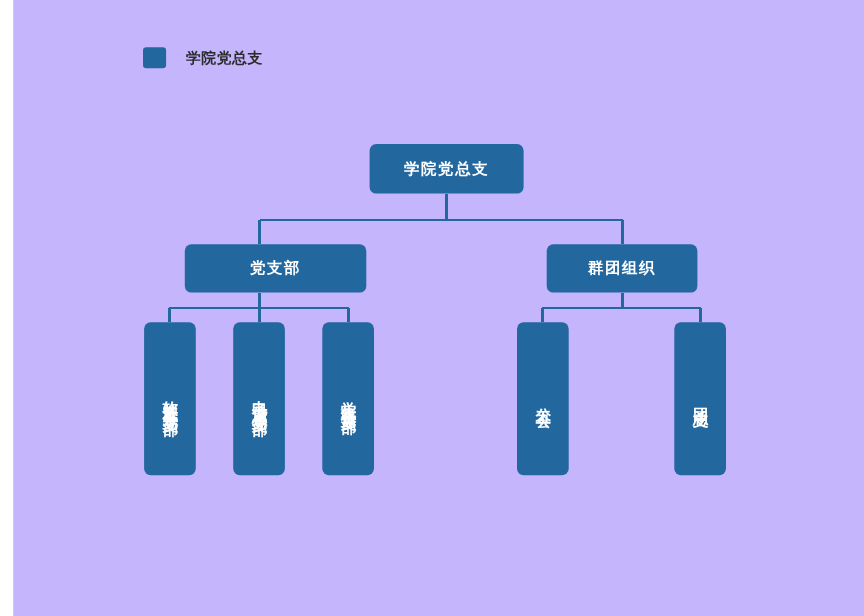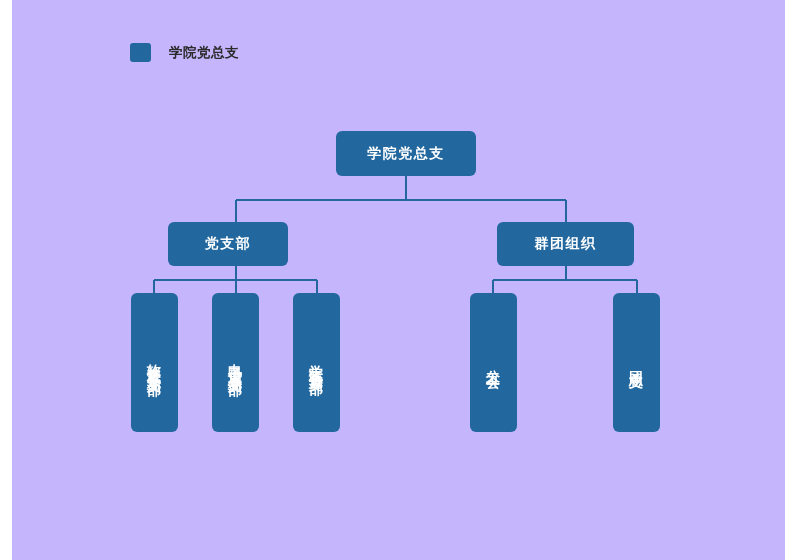--- a/index.html
+++ b/index.html
@@ -80,21 +80,21 @@
     font-weight: 700;
     writing-mode: vertical-rl;
     text-orientation: upright;
     letter-spacing: 2.5px;
     line-height: 1;
   }
 
   
   #node-root { left: 324px; top: 131px; width: 140px; height: 45px; }
   
-  #node-party-branch { left: 156px; top: 222px; width: 120px; height: 44px; }
+  #node-party-branch { left: 156px; top: 222px; width: 165px; height: 44px; }
   #node-mass-org     { left: 485px; top: 222px; width: 137px; height: 44px; text-align: center; }
   
   #node-leaf-0 { left: 119px; top: 293px; width: 47px; height: 139px; }
   #node-leaf-1 { left: 200px; top: 293px; width: 47px; height: 139px; }
   #node-leaf-2 { left: 281px; top: 293px; width: 47px; height: 139px; }
   #node-leaf-3 { left: 458px; top: 293px; width: 47px; height: 139px; }
   #node-leaf-4 { left: 601px; top: 293px; width: 47px; height: 139px; }
 </style>
 </head>
 <body>

